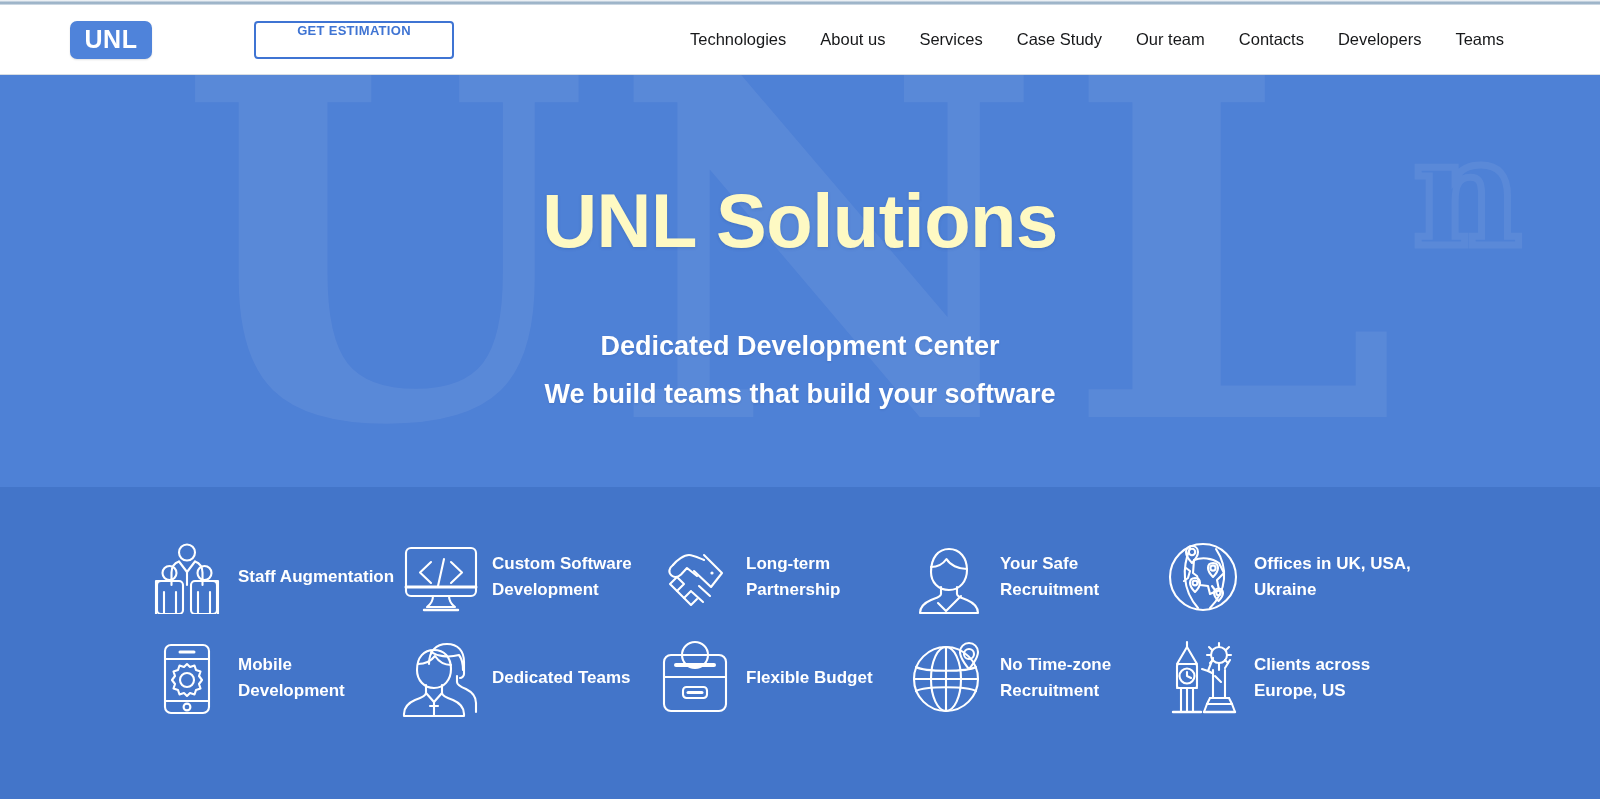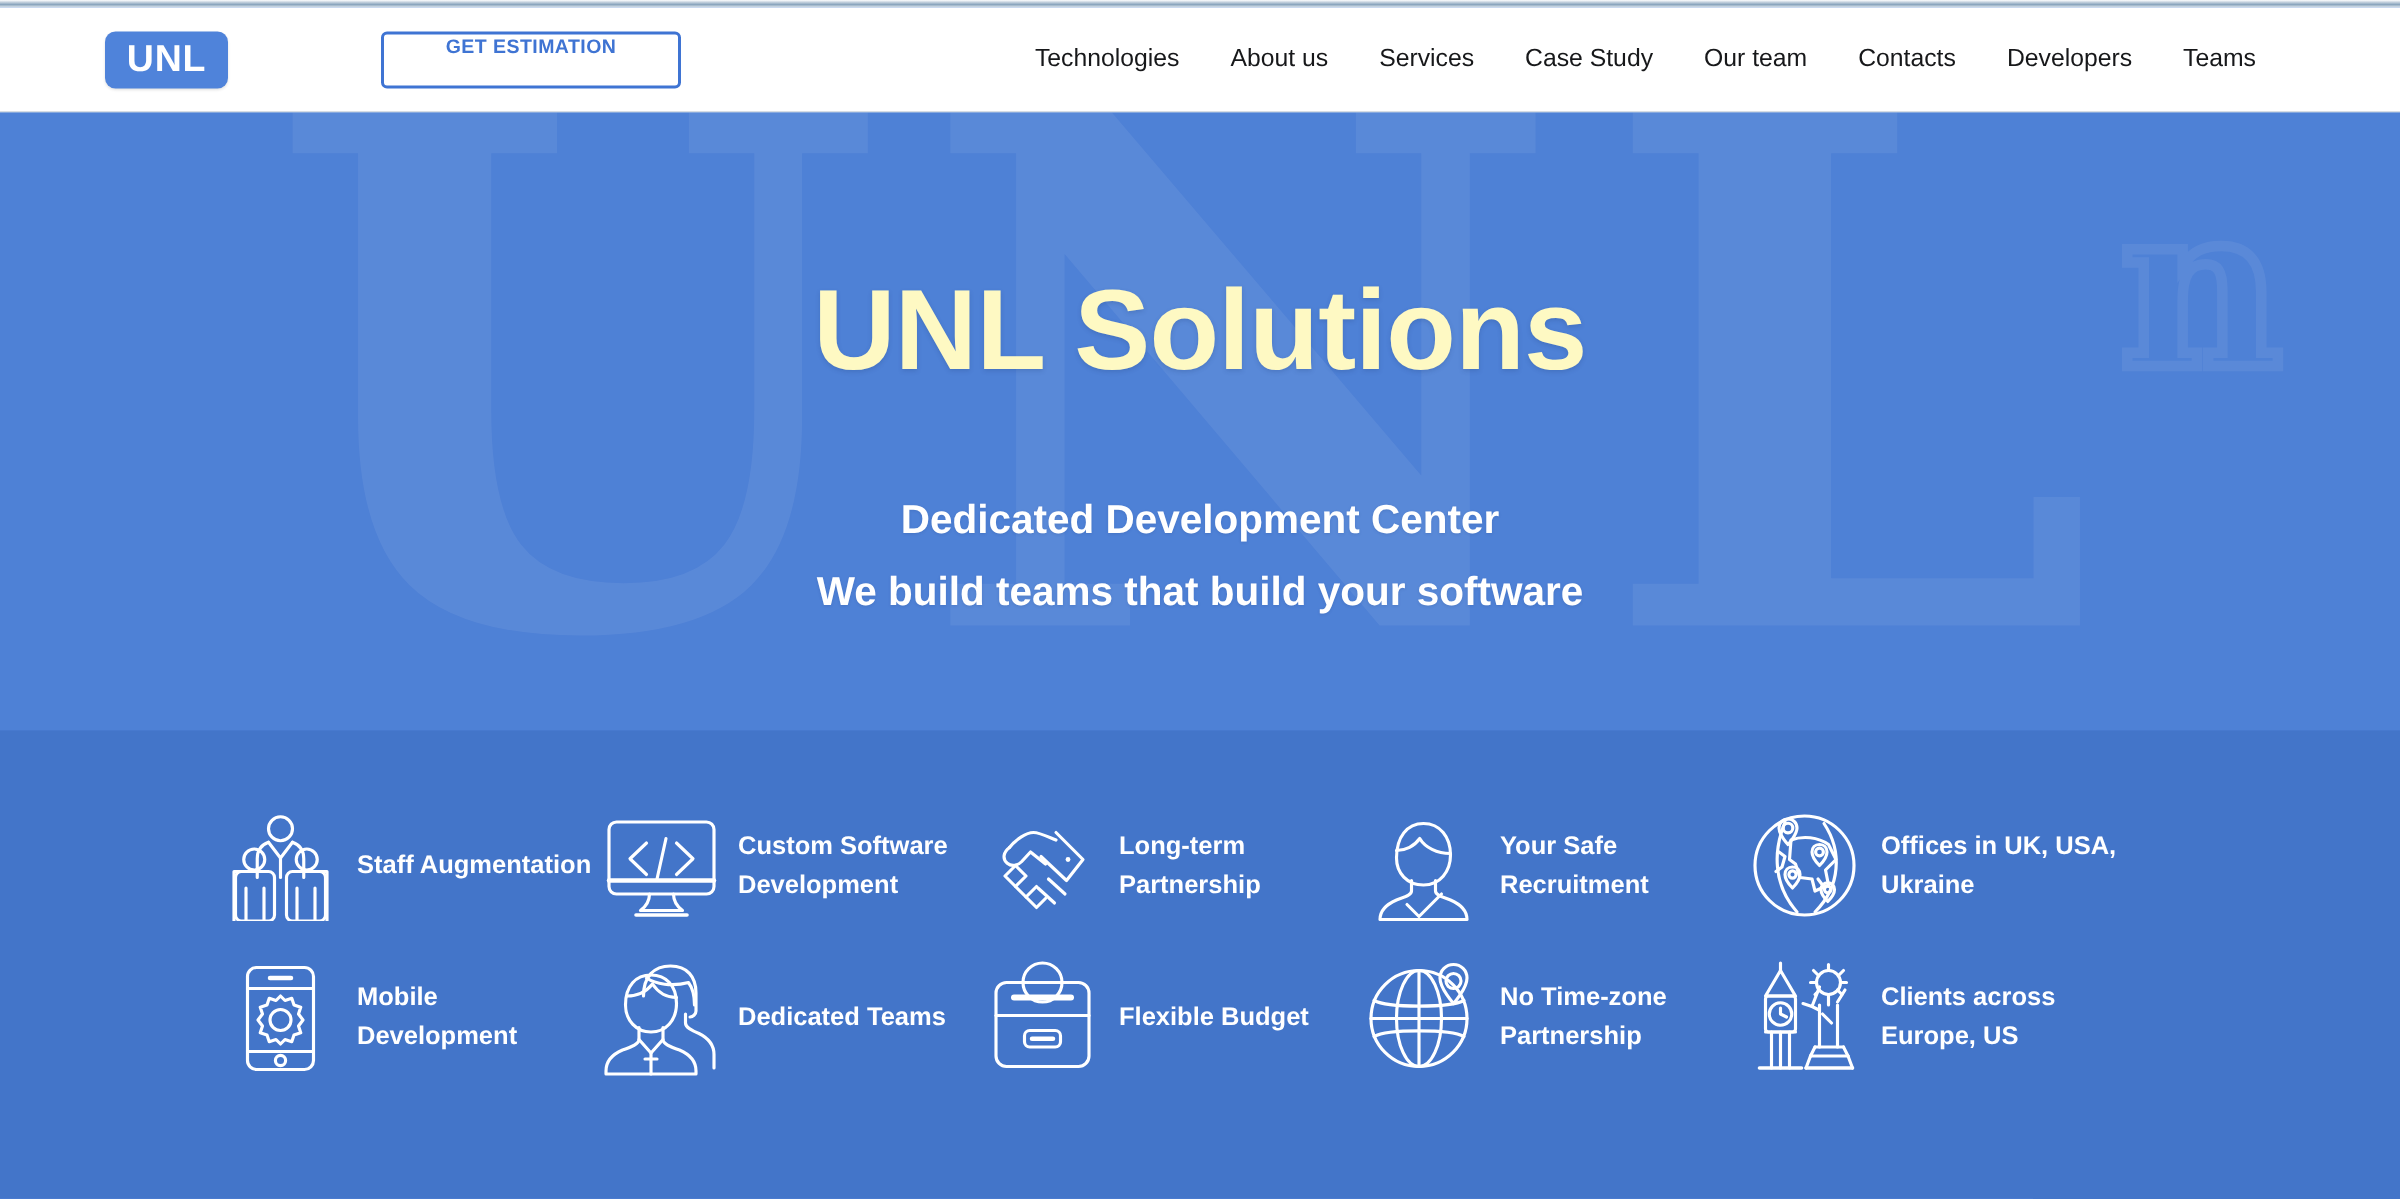--- a/index.html
+++ b/index.html
@@ -364,21 +364,21 @@
           <circle cx="36" cy="40" r="32"></circle>
           <ellipse cx="36" cy="40" rx="15" ry="32"></ellipse>
           <path d="M6 28 C15 33 57 33 66 28"></path>
           <path d="M4 40 L68 40"></path>
           <path d="M6 52 C15 47 57 47 66 52"></path>
           <path d="M36 8 L36 72"></path>
           <path d="M62 11 C62 6 66 2 71 2 C76 2 80 6 80 11 C80 18 71 28 71 28 C71 28 62 18 62 11 Z" transform="translate(-12,2)"></path>
           <circle cx="59" cy="15" r="5"></circle>
         </svg>
       </span>
-      <span class="flabel">No Time-zone Partnership</span>
+      <span class="flabel">No Time-zone Recruitment</span>
     </div>
 
     <div class="feature wide">
       <span class="ficon">
         <svg width="80" height="80" viewBox="0 0 80 80" fill="none" stroke="#fff" stroke-width="2.1" stroke-linecap="round" stroke-linejoin="round">
           <path d="M14 26 L24 9 L34 26 Z"></path>
           <rect x="14" y="26" width="20" height="24" rx="2"></rect>
           <circle cx="24" cy="38" r="7.5"></circle>
           <path d="M24 34 L24 38 L28 40"></path>
           <path d="M14 50 L34 50"></path>

